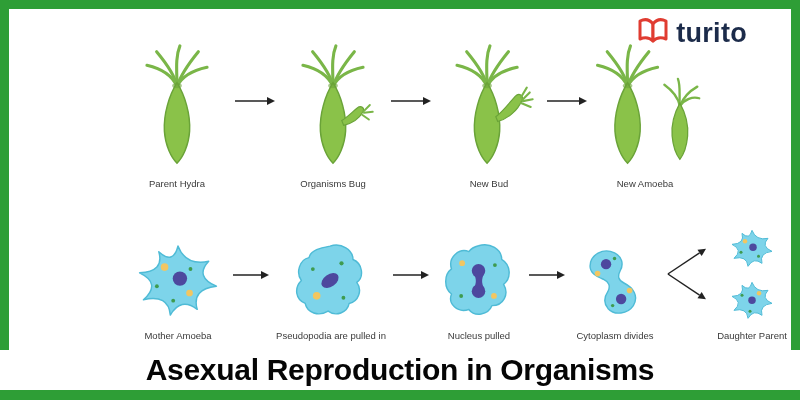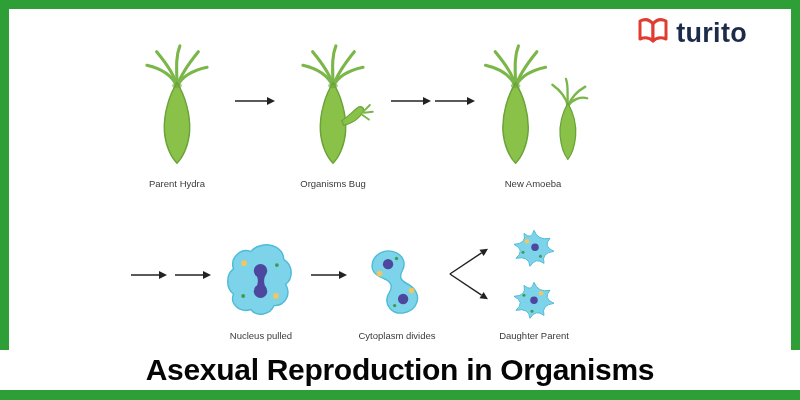--- a/index.html
+++ b/index.html
@@ -110,20 +110,43 @@
         <span class="stage-label">Organisms Bug</span>
       </div>
 
       <span class="arrow">
         <svg width="40" height="12" viewBox="0 0 40 12">
             <line x1="0" y1="6" x2="32" y2="6" stroke="#222" stroke-width="1.5"></line>
             <polygon points="32,2 40,6 32,10" fill="#222"></polygon>
           </svg>
       </span>
 
+      <div class="stage">
+        <span>
+          <svg width="94" height="128" viewBox="0 0 96 132">
+            <g stroke="#7AB648" stroke-width="3.2" fill="none" stroke-linecap="round">
+              <path d="M46,46 C44,34 35,22 25,10"></path>
+              <path d="M46,46 C41,34 28,27 15,24"></path>
+              <path d="M46,46 C46,31 44,16 49,4"></path>
+              <path d="M46,46 C50,33 59,21 68,10"></path>
+              <path d="M46,46 C51,35 63,29 77,26"></path>
+            </g>
+            <path d="M46,42 C38,55 32,74 33,92 C34,107 40,119 46,125 C52,119 58,107 59,92 C60,74 54,55 46,42 Z" fill="#8AC249" stroke="#6AA338" stroke-width="1.5"></path>
+            <path d="M57,82 C68,79 78,70 82,60 C84,55 79,52 75,56 C68,64 61,73 55,77 Z" fill="#8AC249" stroke="#6AA338" stroke-width="1.2"></path>
+            <g stroke="#7AB648" stroke-width="2.2" fill="none" stroke-linecap="round">
+              <path d="M82,60 L90,52"></path>
+                <path d="M83,61 L93,59"></path>
+                <path d="M81,57 L87,47"></path>
+                <path d="M81,63 L91,67"></path>
+            </g>
+            <ellipse cx="46" cy="45" rx="5" ry="2.6" fill="#6AA338" opacity="0.6"></ellipse>
+          </svg>
+        </span>
+        <span class="stage-label">New Bud</span>
+      </div>
 
       <span class="arrow">
         <svg width="40" height="12" viewBox="0 0 40 12">
             <line x1="0" y1="6" x2="32" y2="6" stroke="#222" stroke-width="1.5"></line>
             <polygon points="32,2 40,6 32,10" fill="#222"></polygon>
           </svg>
       </span>
 
       <div class="stage">
         <span>
@@ -145,28 +168,55 @@
             </g>
             <path d="M100,63 C95,72 91,85 92,97 C93,108 96,116 100,121 C104,116 107,108 108,97 C109,85 105,72 100,63 Z" fill="#8AC249" stroke="#6AA338" stroke-width="1.3"></path>
           </svg>
         </span>
         <span class="stage-label">New Amoeba</span>
       </div>
     </div>
 
     <div class="row amoeba-row">
 
+      <div class="stage" style="width:102px">
+        <span>
+          <svg width="96" height="82" viewBox="0 0 100 85">
+            <path d="M50,6 Q58,27 82,22 Q67,38 90,48 Q64,51 70,72 Q53,59 42,78 Q40,56 14,62 Q33,45 10,34 Q36,33 30,12 Q45,26 50,6 Z" fill="#7DD4EA" stroke="#4FBBD6" stroke-width="1.5" stroke-linejoin="round"></path>
+            <circle cx="52" cy="40" r="7.5" fill="#4D489E"></circle>
+            <circle cx="36" cy="28" r="4" fill="#F2C661"></circle>
+            <circle cx="62" cy="55" r="3.5" fill="#F2C661"></circle>
+            <circle cx="28" cy="48" r="2" fill="#3E9B4F"></circle>
+            <circle cx="63" cy="30" r="2" fill="#3E9B4F"></circle>
+            <circle cx="45" cy="63" r="2" fill="#3E9B4F"></circle>
+          </svg>
+        </span>
+        <span class="stage-label">Mother Amoeba</span>
+      </div>
 
       <span class="arrow">
         <svg width="36" height="12" viewBox="0 0 36 12">
             <line x1="0" y1="6" x2="28" y2="6" stroke="#222" stroke-width="1.5"></line>
             <polygon points="28,2 36,6 28,10" fill="#222"></polygon>
           </svg>
       </span>
 
+      <div class="stage" style="width:116px">
+        <span>
+          <svg width="86" height="82" viewBox="0 0 90 85">
+            <path d="M44,6 C56,2 68,10 68,20 C78,24 80,38 72,44 C78,52 74,64 64,66 C62,76 50,80 42,74 C32,80 20,76 18,66 C8,62 6,50 14,42 C8,34 12,20 22,18 C24,10 34,8 44,6 Z" fill="#7DD4EA" stroke="#4FBBD6" stroke-width="1.5" stroke-linejoin="round"></path>
+            <ellipse cx="44" cy="42" rx="10" ry="6.5" transform="rotate(-35 44 42)" fill="#4D489E"></ellipse>
+            <circle cx="30" cy="58" r="4" fill="#F2C661"></circle>
+            <circle cx="56" cy="24" r="2.2" fill="#3E9B4F"></circle>
+            <circle cx="26" cy="30" r="2" fill="#3E9B4F"></circle>
+            <circle cx="58" cy="60" r="2" fill="#3E9B4F"></circle>
+          </svg>
+        </span>
+        <span class="stage-label">Pseudopodia are pulled in</span>
+      </div>
 
       <span class="arrow">
         <svg width="36" height="12" viewBox="0 0 36 12">
             <line x1="0" y1="6" x2="28" y2="6" stroke="#222" stroke-width="1.5"></line>
             <polygon points="28,2 36,6 28,10" fill="#222"></polygon>
           </svg>
       </span>
 
       <div class="stage" style="width:92px">
         <span>

